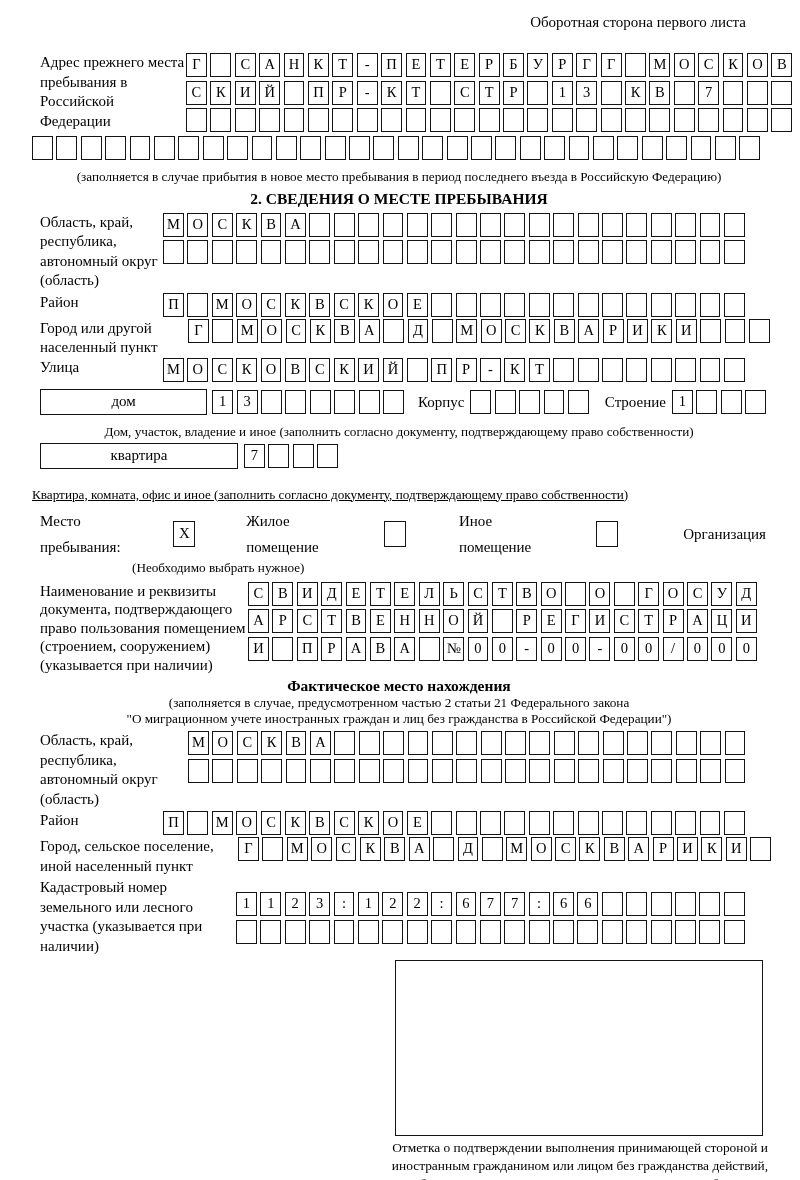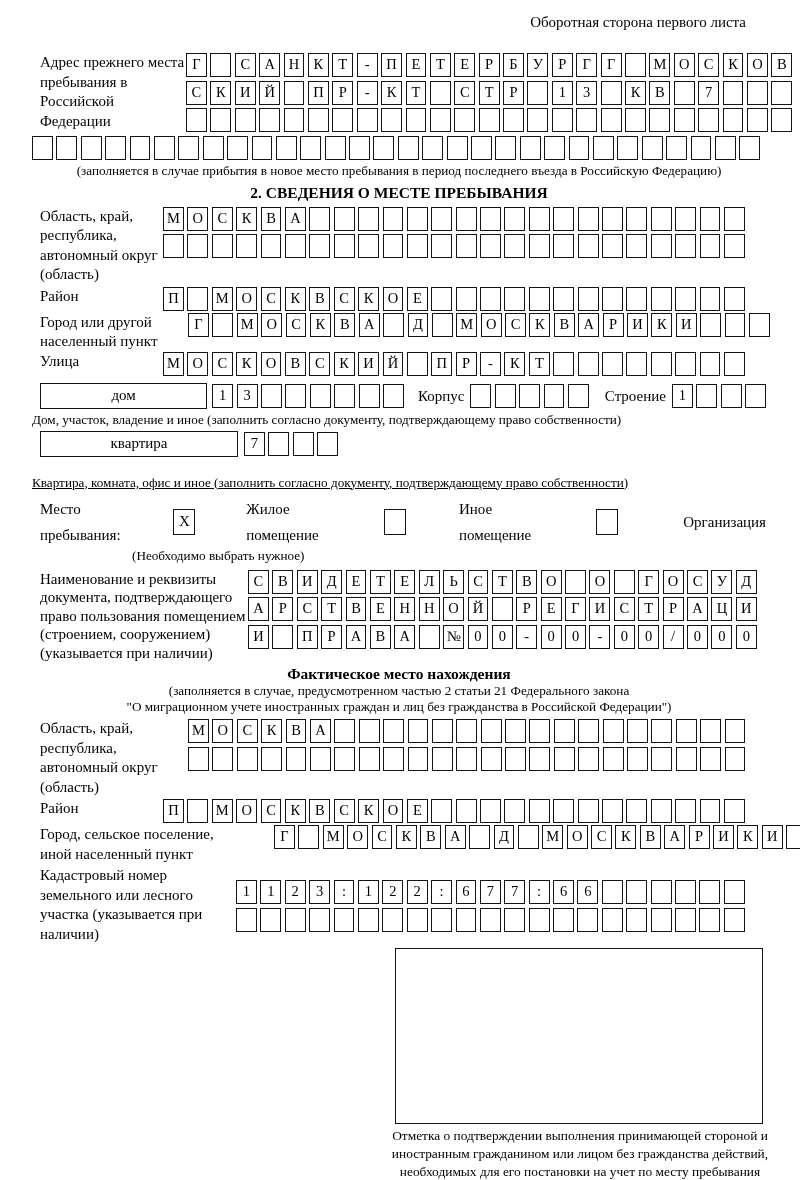--- a/index.html
+++ b/index.html
@@ -152,21 +152,21 @@
       <span class="cell"></span>
       <span class="cell"></span>
       <span class="cell"></span>
       <span class="cell"></span>
       <span class="cell"></span>
       <span class="cell"></span>
       <span class="cell"></span>
       <span class="cell"></span>
       <span class="cell"></span>
     </div>
-  <div class="note center" style="margin-top:3px;">(заполняется в случае прибытия в новое место пребывания в период последнего въезда в Российскую Федерацию)</div>
+  <div class="note center" style="margin-top:9px;">(заполняется в случае прибытия в новое место пребывания в период последнего въезда в Российскую Федерацию)</div>
 
   <div class="sec-title center bold" style="margin-top:4px;">2. СВЕДЕНИЯ О МЕСТЕ ПРЕБЫВАНИЯ</div>
 
   <div class="frow" style="margin-top:5px;">
     <div class="flabel" style="width:123px;">Область, край, республика, автономный округ (область)</div>
     <div>
       <div class="cells">
           <span class="cell filled">М</span>
           <span class="cell filled">О</span>
           <span class="cell filled">С</span>
@@ -332,21 +332,21 @@
         <span class="cell"></span>
       </div>
     <div class="inline-lbl" style="margin:0 6px 0 16px;">Строение</div>
     <div class="cells">
         <span class="cell filled">1</span>
         <span class="cell"></span>
         <span class="cell"></span>
         <span class="cell"></span>
       </div>
   </div>
-  <div class="note" style="margin-top:3px;">Дом, участок, владение и иное (заполнить согласно документу, подтверждающему право собственности)</div>
+  <div class="note" style="margin-top:9px;text-align:center;">Дом, участок, владение и иное (заполнить согласно документу, подтверждающему право собственности)</div>
 
   <div class="frow" style="margin-top:3px;align-items:center;">
     <div class="boxlabel" style="width:198px;">квартира</div>
     <div class="cells" style="margin-left:6px;">
         <span class="cell filled">7</span>
         <span class="cell"></span>
         <span class="cell"></span>
         <span class="cell"></span>
       </div>
   </div>
@@ -521,21 +521,21 @@
         <span class="cell"></span>
         <span class="cell"></span>
         <span class="cell"></span>
         <span class="cell"></span>
         <span class="cell"></span>
         <span class="cell"></span>
         <span class="cell"></span>
       </div>
   </div>
 
-  <div class="frow" style="margin-top:2px;gap:36px;">
+  <div class="frow" style="margin-top:2px;">
     <div class="flabel" style="width:198px;">Город, сельское поселение, иной населенный пункт</div>
     <div class="cells">
         <span class="cell filled">Г</span>
         <span class="cell"></span>
         <span class="cell filled">М</span>
         <span class="cell filled">О</span>
         <span class="cell filled">С</span>
         <span class="cell filled">К</span>
         <span class="cell filled">В</span>
         <span class="cell filled">А</span>

